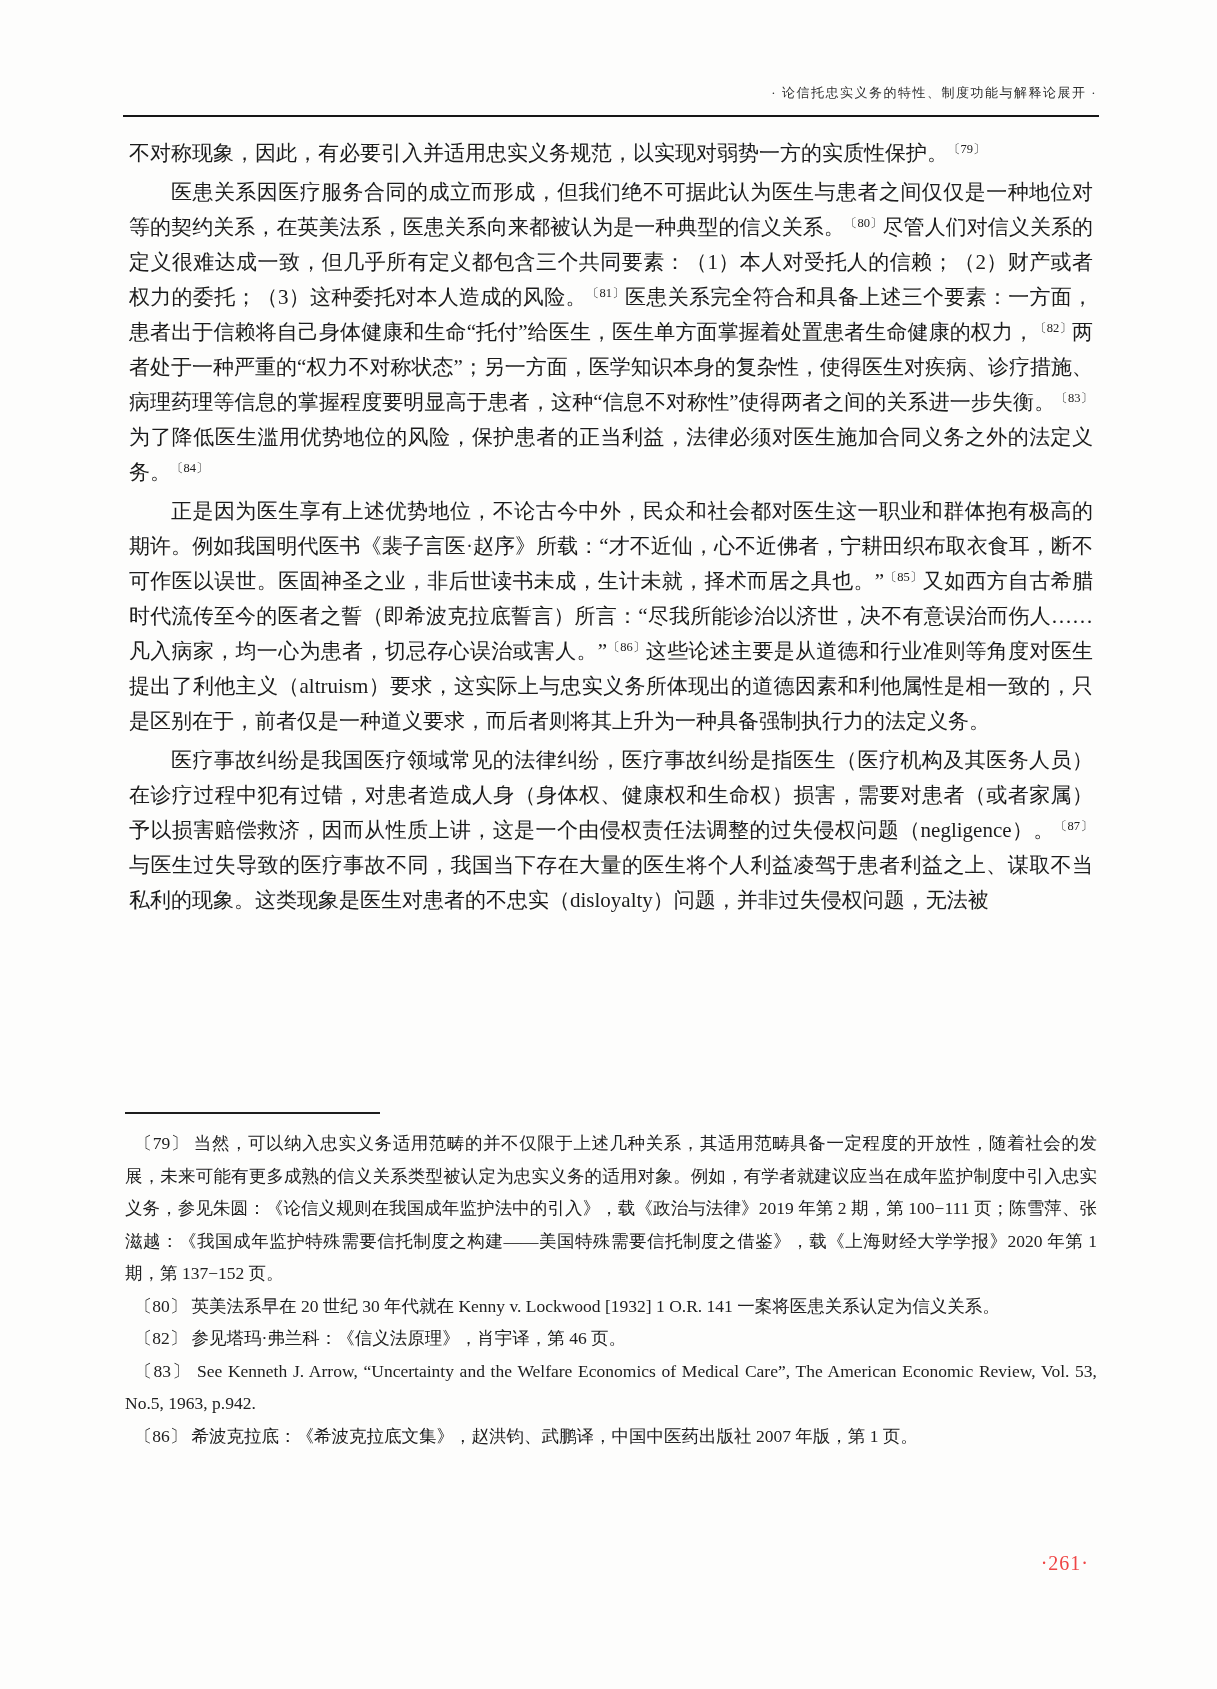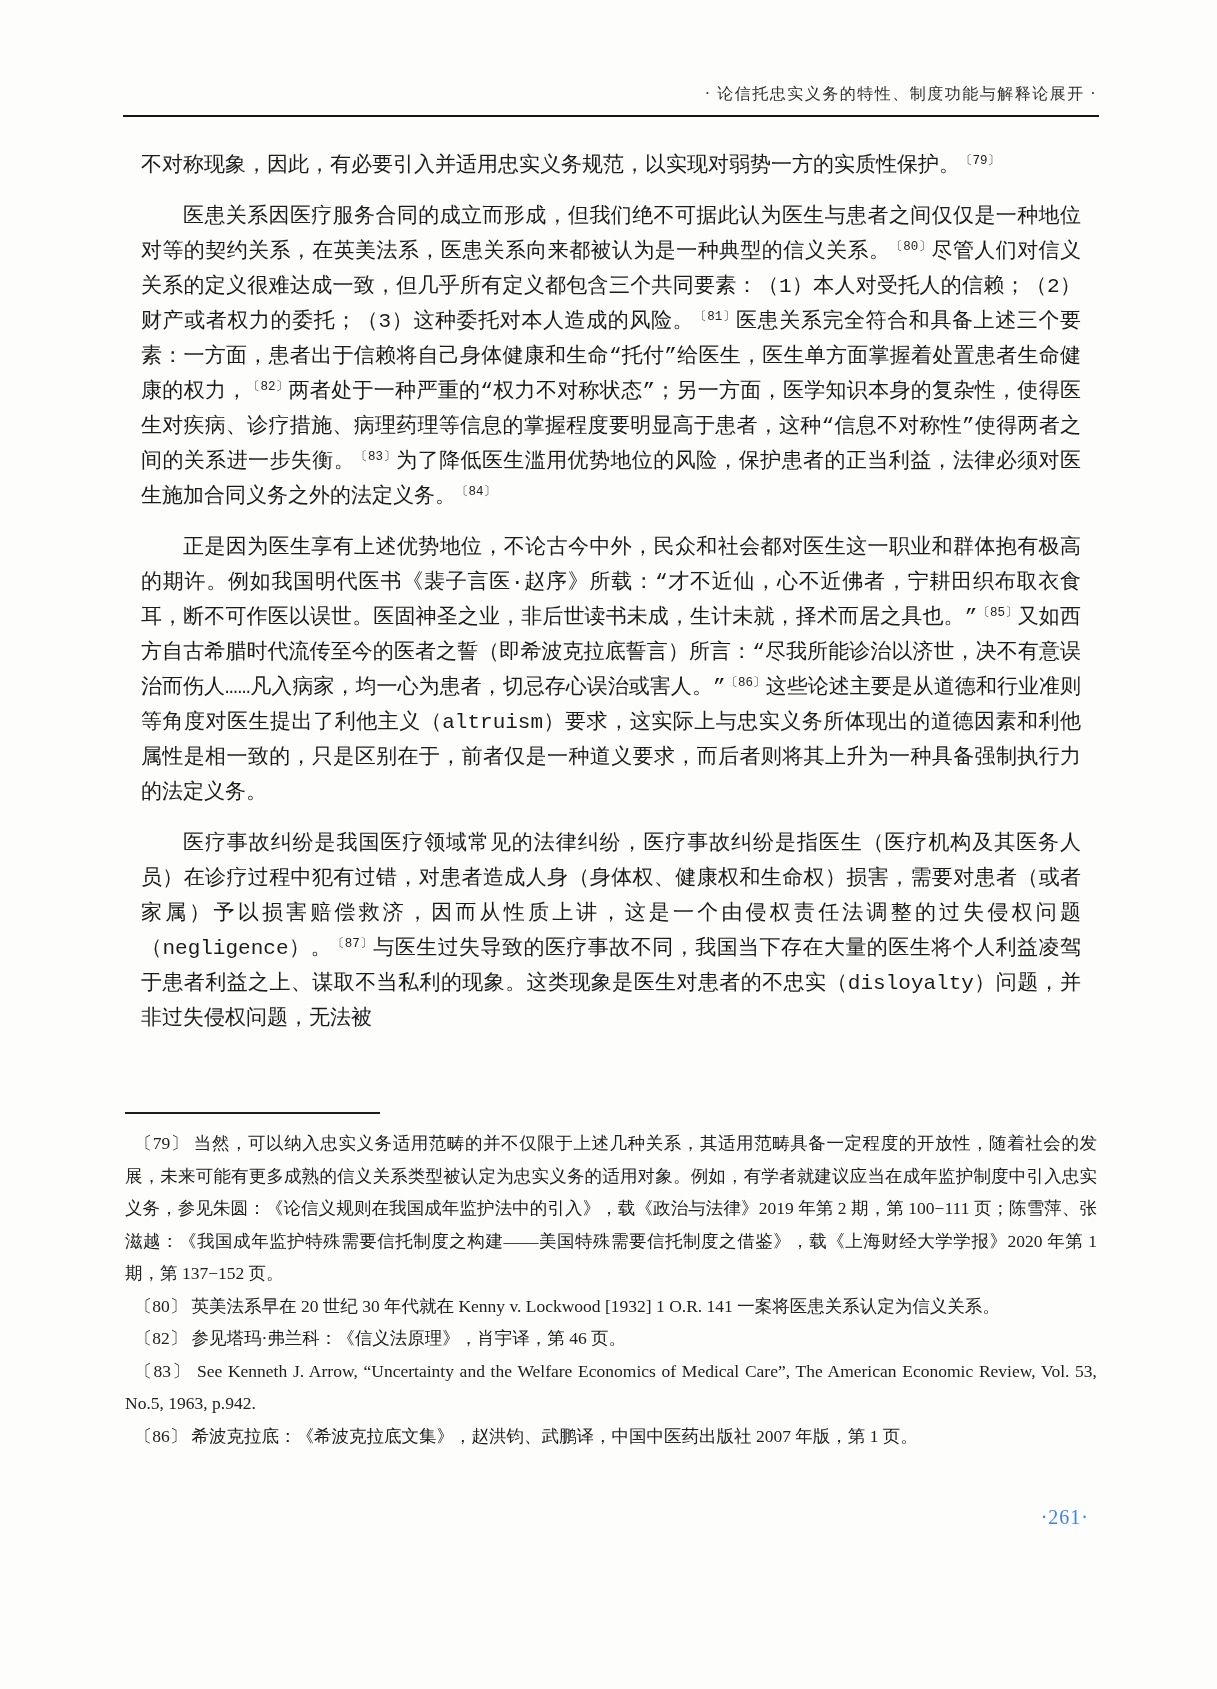--- a/index.html
+++ b/index.html
@@ -9,38 +9,38 @@
     height: 1689px;
     background: #fdfdfc;
     font-family: "Liberation Serif", "DejaVu Serif", serif;
     color: #1b1b1b;
     overflow: hidden;
   }
   .running-header {
     position: absolute;
     top: 84px; left: 125px; width: 972px;
     text-align: right;
-    font-size: 16px;
+    font-size: 13px;
     letter-spacing: 1.5px;
     color: #2e2e2e;
     white-space: nowrap;
   }
   .header-rule {
     position: absolute;
     top: 115px; left: 123px; width: 976px; height: 2px;
     background: #161616;
   }
   .body-text {
     position: absolute;
     top: 132px; left: 125px; width: 972px;
     font-size: 21px;
     line-height: 35px;
     text-align: justify;
   }
-  .body-text p { margin: 16px; font-family: Liberation Mono, monospace; }
+  .body-text p { margin: 4px; }
   .body-text p.indent { text-indent: 2em; }
   sup.fnmark {
     font-size: 12.5px;
     line-height: 0;
     vertical-align: 7px;
     letter-spacing: 0;
   }
   .footnote-separator {
     position: absolute;
     top: 1112px; left: 125px; width: 255px; height: 2px;
@@ -51,24 +51,24 @@
     top: 1127px; left: 125px; width: 972px;
     font-size: 17.5px;
     line-height: 32.5px;
     text-align: justify;
     color: #202020;
   }
   .footnotes p { margin: 0; text-indent: 0.55em; }
   .footnotes .it { }
   .page-number {
     position: absolute;
-    top: 1506px; right: 128px;
+    top: 1552px; right: 128px;
     font-size: 20px;
     letter-spacing: 1px;
-    color: #3b82f6;
+    color: #ef4444;
   }
 </style>
 </head>
 <body>
 
 <div class="page">
 
   <div class="running-header">
     <span>· 论信托忠实义务的特性、制度功能与解释论展开 ·</span>
   </div>

